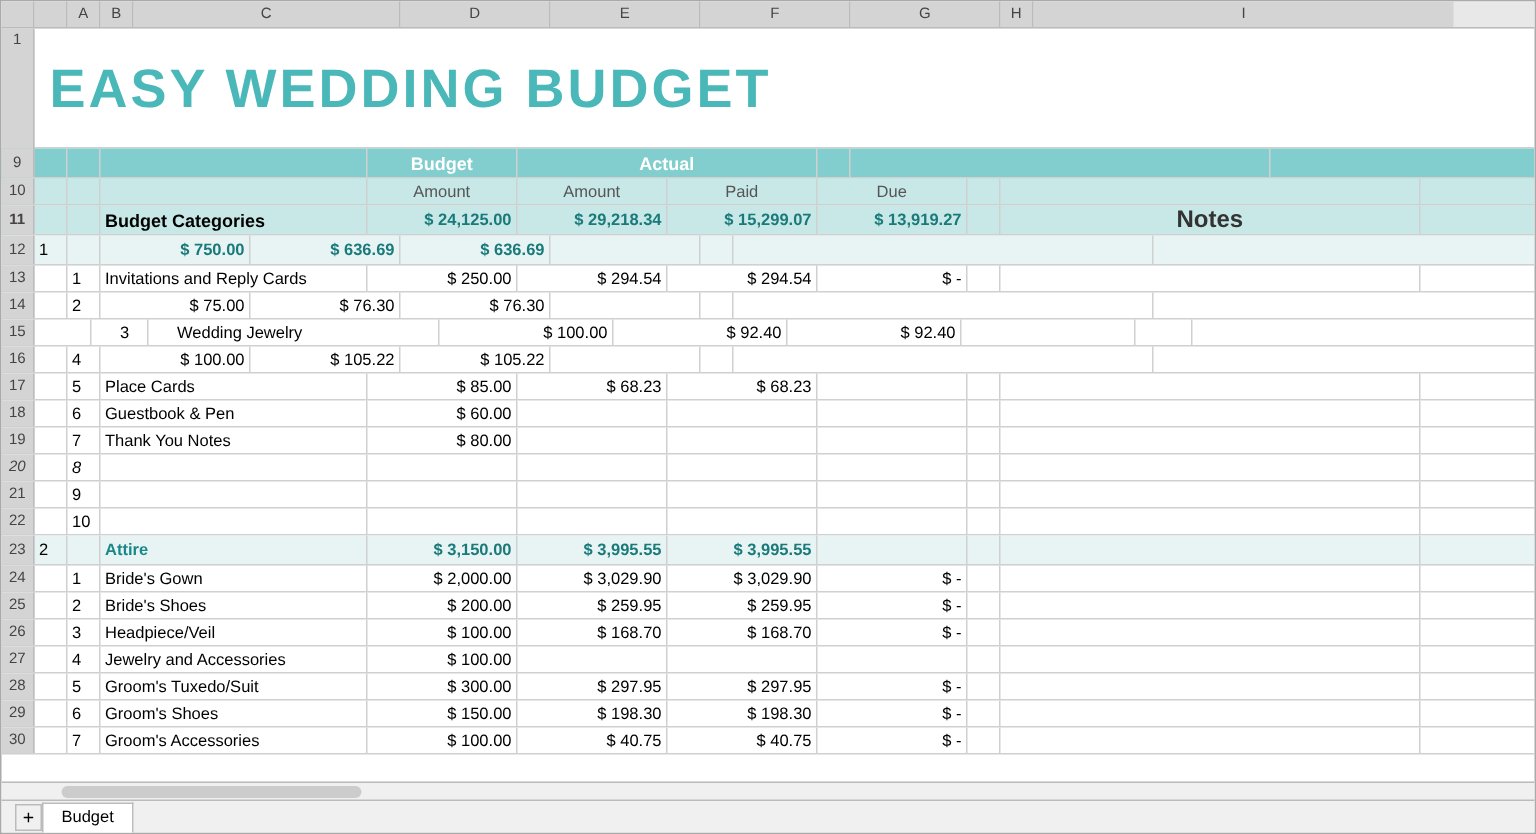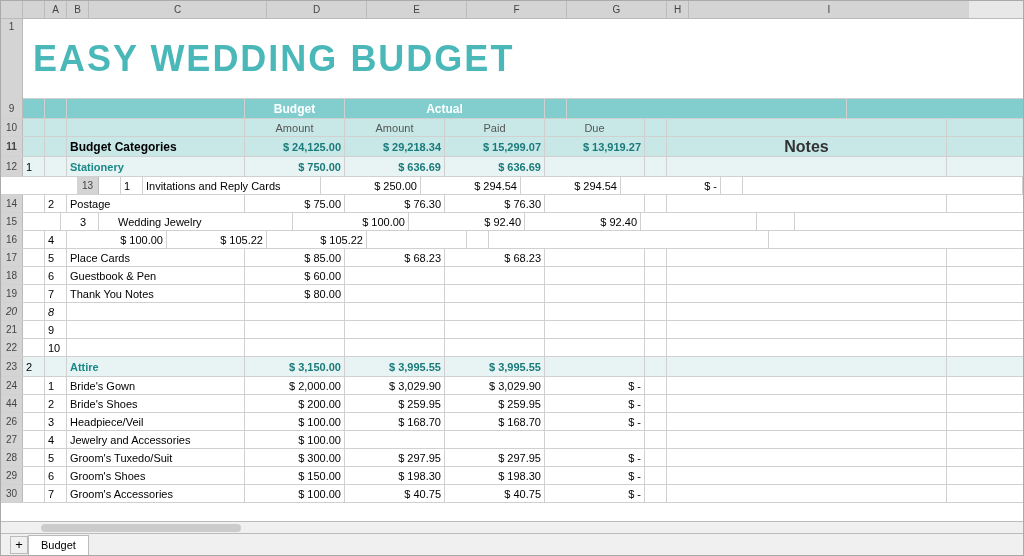--- a/index.html
+++ b/index.html
@@ -230,45 +230,43 @@
       </div>
       <div class="cell col-h"></div>
       <div class="cell col-i notes-header">Notes</div>
     </div>
 
     <div id="data-rows">
         <div class="row" style="background: rgb(232, 244, 244); height: 20px;">
     <div class="row-num">12</div>
     <div class="cell col-a">1</div>
     <div class="cell col-b"></div>
-    <div class="cell col-c" style="color:#1a8888; font-weight:bold;">Stationery</div>
     <div class="cell col-d"><span style="color:#1a7a7a;font-weight:bold;">$</span>&nbsp;<span style="color:#1a7a7a;font-weight:bold;">750.00</span></div>
     <div class="cell col-e"><span style="color:#1a7a7a;font-weight:bold;">$</span>&nbsp;<span style="color:#1a7a7a;font-weight:bold;">636.69</span></div>
     <div class="cell col-f"><span style="color:#1a7a7a;font-weight:bold;">$</span>&nbsp;<span style="color:#1a7a7a;font-weight:bold;">636.69</span></div>
     <div class="cell col-g"></div>
     <div class="cell col-h"></div>
     <div class="cell col-i"></div>
   </div>
-        <div class="row" style="height: 18px; justify-content: flex-end;">
+        <div class="row" style="height: 18px;">
     <div class="row-num">13</div>
     <div class="cell col-a"></div>
     <div class="cell col-b">1</div>
     <div class="cell col-c" style="">Invitations and Reply Cards</div>
     <div class="cell col-d"><span style="">$</span>&nbsp;<span style="">250.00</span></div>
     <div class="cell col-e"><span style="">$</span>&nbsp;<span style="">294.54</span></div>
     <div class="cell col-f"><span style="">$</span>&nbsp;<span style="">294.54</span></div>
     <div class="cell col-g"><span>$</span>&nbsp;<span>-</span></div>
     <div class="cell col-h"></div>
     <div class="cell col-i"></div>
   </div>
         <div class="row" style="height: 18px;">
     <div class="row-num">14</div>
     <div class="cell col-a"></div>
     <div class="cell col-b">2</div>
-    <div class="cell col-c" style="">Postage</div>
     <div class="cell col-d"><span style="">$</span>&nbsp;<span style="">75.00</span></div>
     <div class="cell col-e"><span style="">$</span>&nbsp;<span style="">76.30</span></div>
     <div class="cell col-f"><span style="">$</span>&nbsp;<span style="">76.30</span></div>
     <div class="cell col-g"></div>
     <div class="cell col-h"></div>
     <div class="cell col-i"></div>
   </div>
         <div class="row" style="height: 18px; gap: 16px;">
     <div class="row-num">15</div>
     <div class="cell col-a"></div>
@@ -382,21 +380,21 @@
     <div class="cell col-b">1</div>
     <div class="cell col-c" style="">Bride's Gown</div>
     <div class="cell col-d"><span style="">$</span>&nbsp;<span style="">2,000.00</span></div>
     <div class="cell col-e"><span style="">$</span>&nbsp;<span style="">3,029.90</span></div>
     <div class="cell col-f"><span style="">$</span>&nbsp;<span style="">3,029.90</span></div>
     <div class="cell col-g"><span>$</span>&nbsp;<span>-</span></div>
     <div class="cell col-h"></div>
     <div class="cell col-i"></div>
   </div>
         <div class="row" style="height: 18px;">
-    <div class="row-num">44</div>
+    <div class="row-num">25</div>
     <div class="cell col-a"></div>
     <div class="cell col-b">2</div>
     <div class="cell col-c" style="">Bride's Shoes</div>
     <div class="cell col-d"><span style="">$</span>&nbsp;<span style="">200.00</span></div>
     <div class="cell col-e"><span style="">$</span>&nbsp;<span style="">259.95</span></div>
     <div class="cell col-f"><span style="">$</span>&nbsp;<span style="">259.95</span></div>
     <div class="cell col-g"><span>$</span>&nbsp;<span>-</span></div>
     <div class="cell col-h"></div>
     <div class="cell col-i"></div>
   </div>

